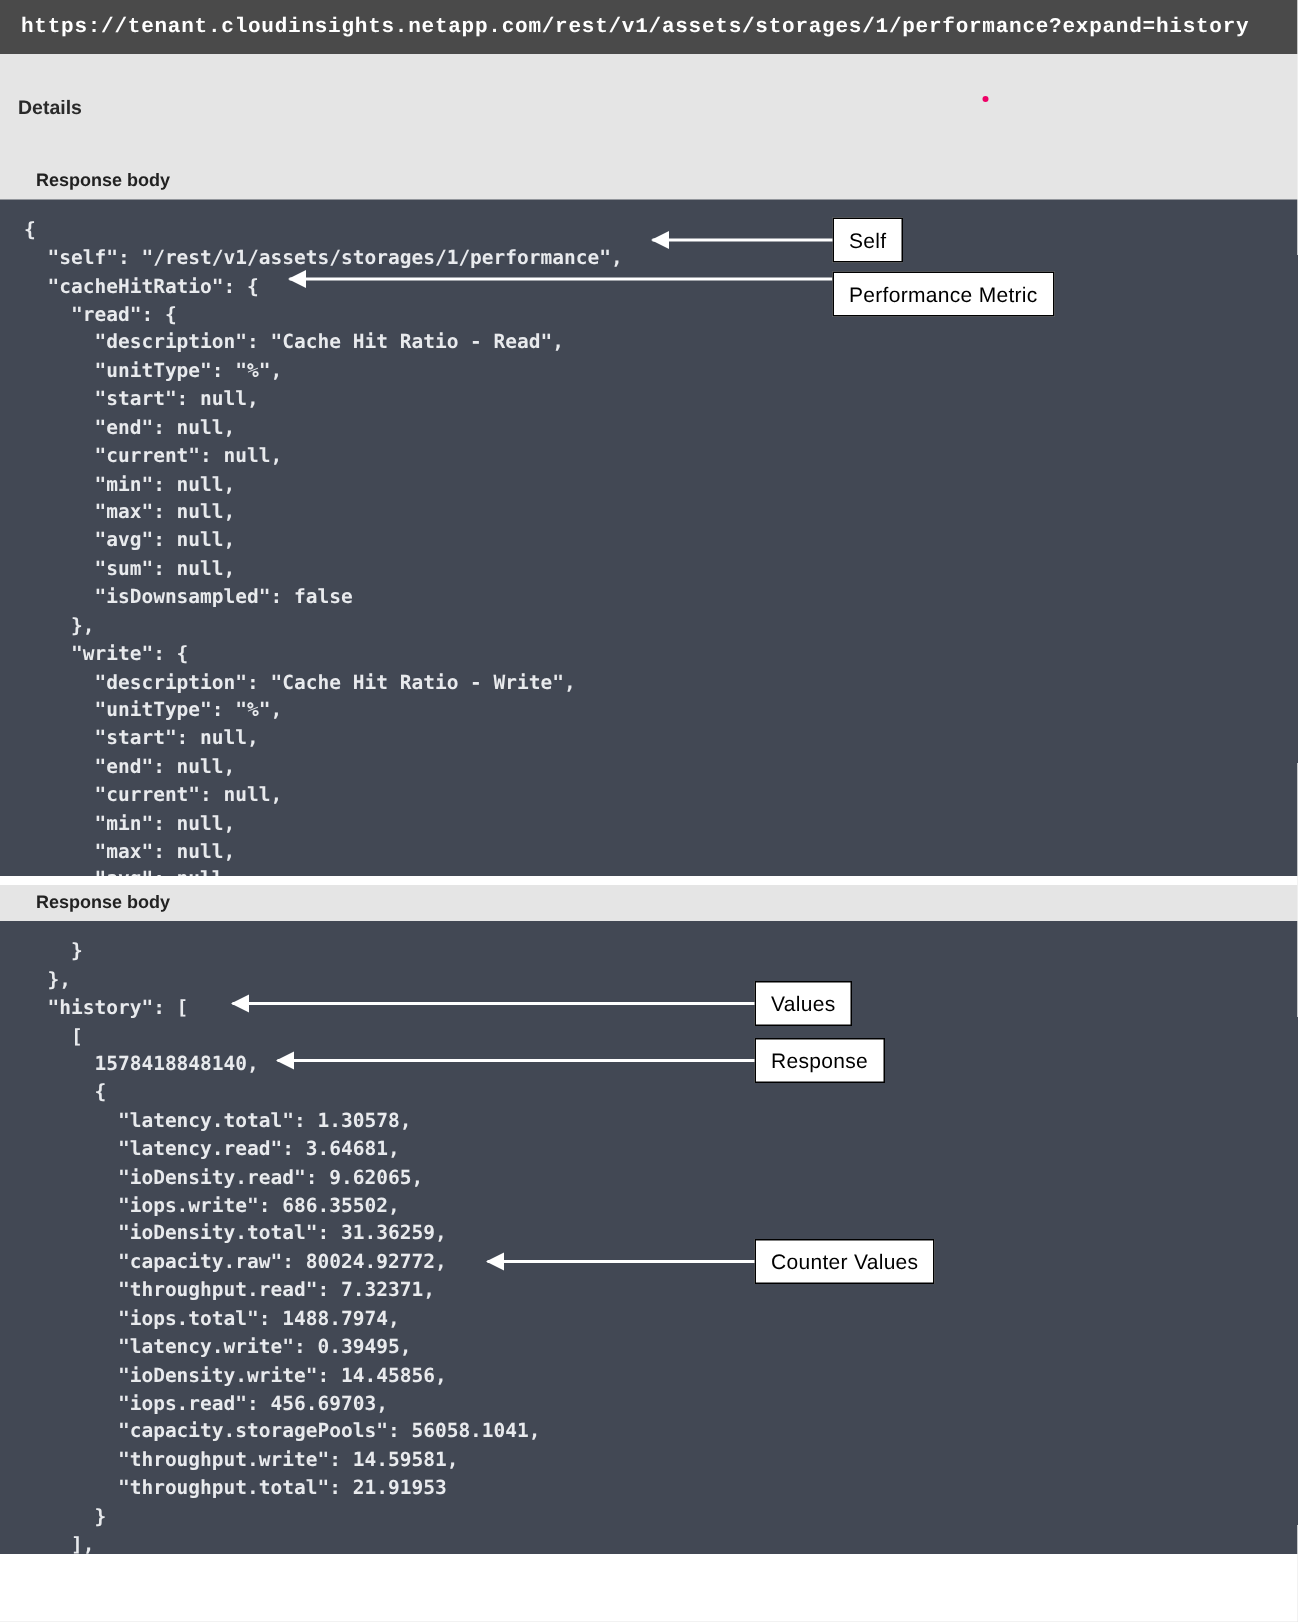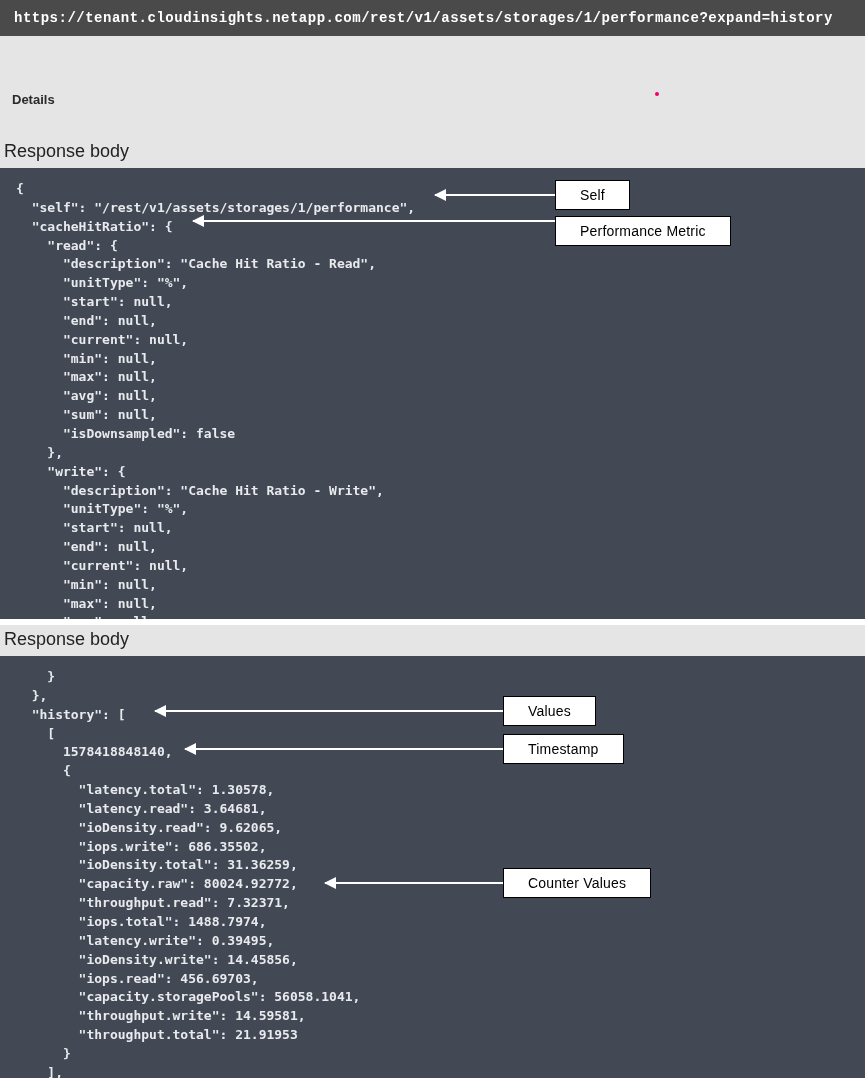--- a/index.html
+++ b/index.html
@@ -1,31 +1,31 @@
 <!DOCTYPE html>
 <html><head>
 <meta charset="utf-8">
 <style>
   html,body{margin:0;padding:0;background:#fff;font-family:"Segoe UI",Arial,sans-serif;}
   .page{width:865px;background:#e5e5e5;}
   .url-bar{background:#4a4a4a;color:#fff;font-family:Consolas,"Courier New",monospace;font-size:14px;font-weight:bold;padding:10px 14px;letter-spacing:.5px;}
   .details-label{font-size:13px;font-weight:600;color:#2a2a2a;padding:28px 0 18px 12px;}
   .dot{width:4px;height:4px;background:#e06;border-radius:50%;position:absolute;}
   .resp-wrap{margin-top:12px;}
-  .resp-label{font-size:18px;font-weight:400;color:#222;padding:4px 0 6px 4px;}
+  .resp-label{font-size:12px;font-weight:700;color:#222;padding:4px 0 6px 24px;}
   .code-box{background:#424854;color:#e8eaed;font-family:Consolas,"Courier New",monospace;font-size:13px;line-height:1.45;padding:12px 14px 6px 16px;position:relative;overflow:hidden;font-weight:600;}
   .code-box pre{margin:0;white-space:pre;}
   .code-box.box1{height:433px;}
   .code-box.box2{height:404px;}
   .annot{position:absolute;display:flex;align-items:center;pointer-events:none;}
   .annot .arrow-line{height:2px;background:#fff;position:relative;flex:0 0 auto;}
   .annot .arrow-line::before{content:"";position:absolute;left:-1px;top:50%;transform:translateY(-50%);width:0;height:0;border-right:12px solid #fff;border-top:6px solid transparent;border-bottom:6px solid transparent;}
-  .annot .label{background:#fff;color:#000;font-family:"Segoe UI",Arial,sans-serif;font-size:14px;font-weight:400;padding:4px 24px;border:1px solid #000;white-space:nowrap;letter-spacing:.2px;}
+  .annot .label{background:#fff;color:#000;font-family:"Segoe UI",Arial,sans-serif;font-size:14px;font-weight:400;padding:4px 10px;border:1px solid #000;white-space:nowrap;letter-spacing:.2px;}
   .spacer{height:6px;background:#fff;}
-  .rel{position:relative;margin-top:28px;}
+  .rel{position:relative;}
 </style>
 </head>
 <body>
 
 <div class="page">
 
   <div class="url-bar">
     <span>https://tenant.cloudinsights.netapp.com/rest/v1/assets/storages/1/performance?expand=history</span>
   </div>
 
@@ -105,21 +105,21 @@
       1578419748198,
       {</pre>
 
       <div class="annot" style="left:155px;top:40px;">
         <div class="arrow-line" style="width:348px;"></div>
         <div class="label">Values</div>
       </div>
 
       <div class="annot" style="left:185px;top:78px;">
         <div class="arrow-line" style="width:318px;"></div>
-        <div class="label">Timestamp</div>
+        <div class="label">Response</div>
       </div>
 
       <div class="annot" style="left:325px;top:212px;">
         <div class="arrow-line" style="width:178px;"></div>
         <div class="label">Counter Values</div>
       </div>
     </div>
   </div>
 
 </div>

